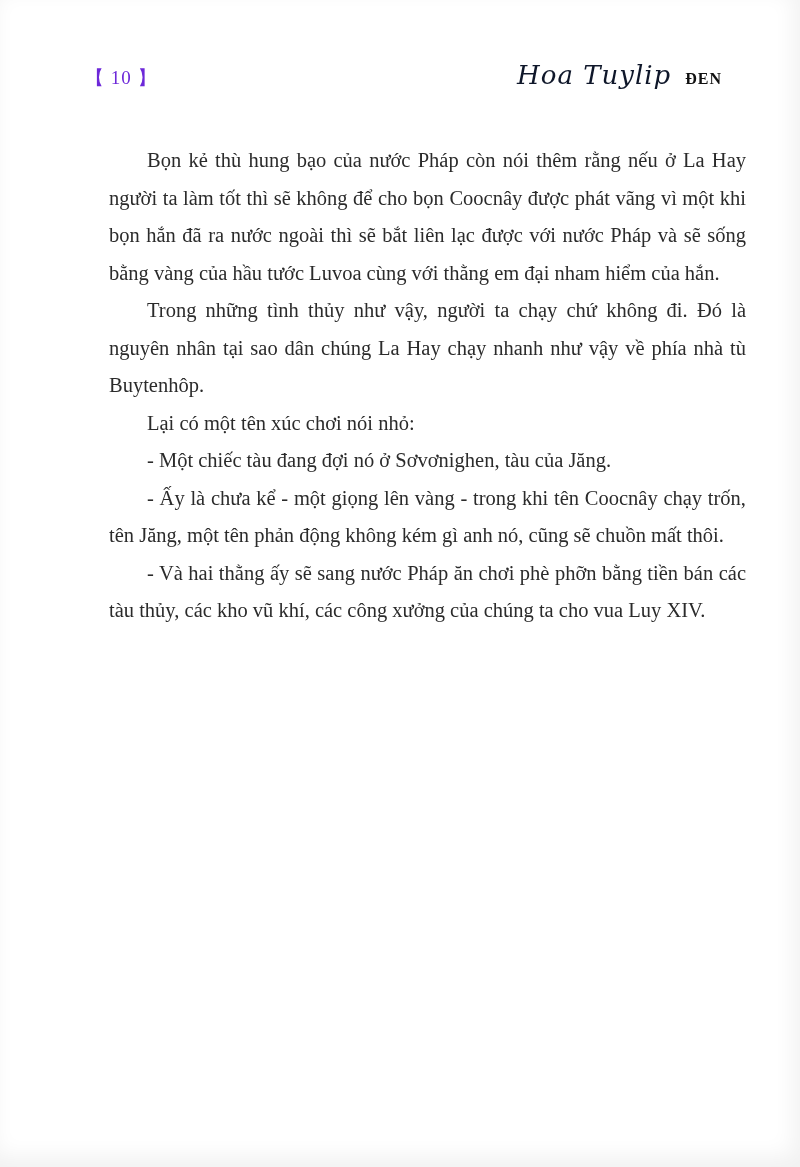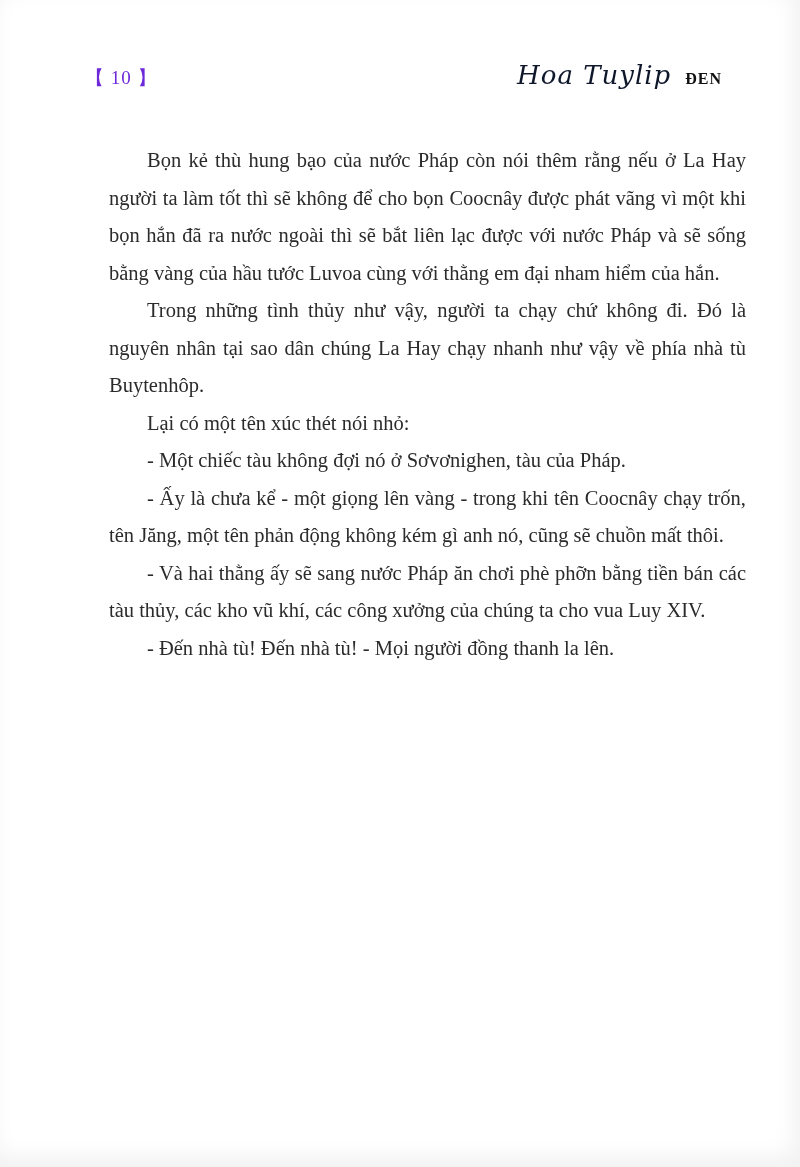--- a/index.html
+++ b/index.html
@@ -79,20 +79,19 @@
     <span class="page-number">【 10 】</span>
     <span class="running-title">
       <span class="script">Hoa Tuylip</span>
       <span class="bold">ĐEN</span>
     </span>
   </div>
 
   <div class="body-text">
     <p>Bọn kẻ thù hung bạo của nước Pháp còn nói thêm rằng nếu ở La Hay người ta làm tốt thì sẽ không để cho bọn Coocnây được phát vãng vì một khi bọn hắn đã ra nước ngoài thì sẽ bắt liên lạc được với nước Pháp và sẽ sống bằng vàng của hầu tước Luvoa cùng với thằng em đại nham hiểm của hắn.</p>
     <p>Trong những tình thủy như vậy, người ta chạy chứ không đi. Đó là nguyên nhân tại sao dân chúng La Hay chạy nhanh như vậy về phía nhà tù Buytenhôp.</p>
-    <p class="no-justify">Lại có một tên xúc thét nói nhỏ:</p>
-    <p class="no-justify">- Một chiếc tàu không đợi nó ở Sơvơnighen, tàu của Pháp.</p>
+    <p class="no-justify">Lại có một tên xúc chơi nói nhỏ:</p>
+    <p class="no-justify">- Một chiếc tàu đang đợi nó ở Sơvơnighen, tàu của Jăng.</p>
     <p>- Ấy là chưa kể - một giọng lên vàng - trong khi tên Coocnây chạy trốn, tên Jăng, một tên phản động không kém gì anh nó, cũng sẽ chuồn mất thôi.</p>
     <p>- Và hai thằng ấy sẽ sang nước Pháp ăn chơi phè phỡn bằng tiền bán các tàu thủy, các kho vũ khí, các công xưởng của chúng ta cho vua Luy XIV.</p>
-    <p class="no-justify">- Đến nhà tù! Đến nhà tù! - Mọi người đồng thanh la lên.</p>
   </div>
 
 </div>
 
 </body></html>

